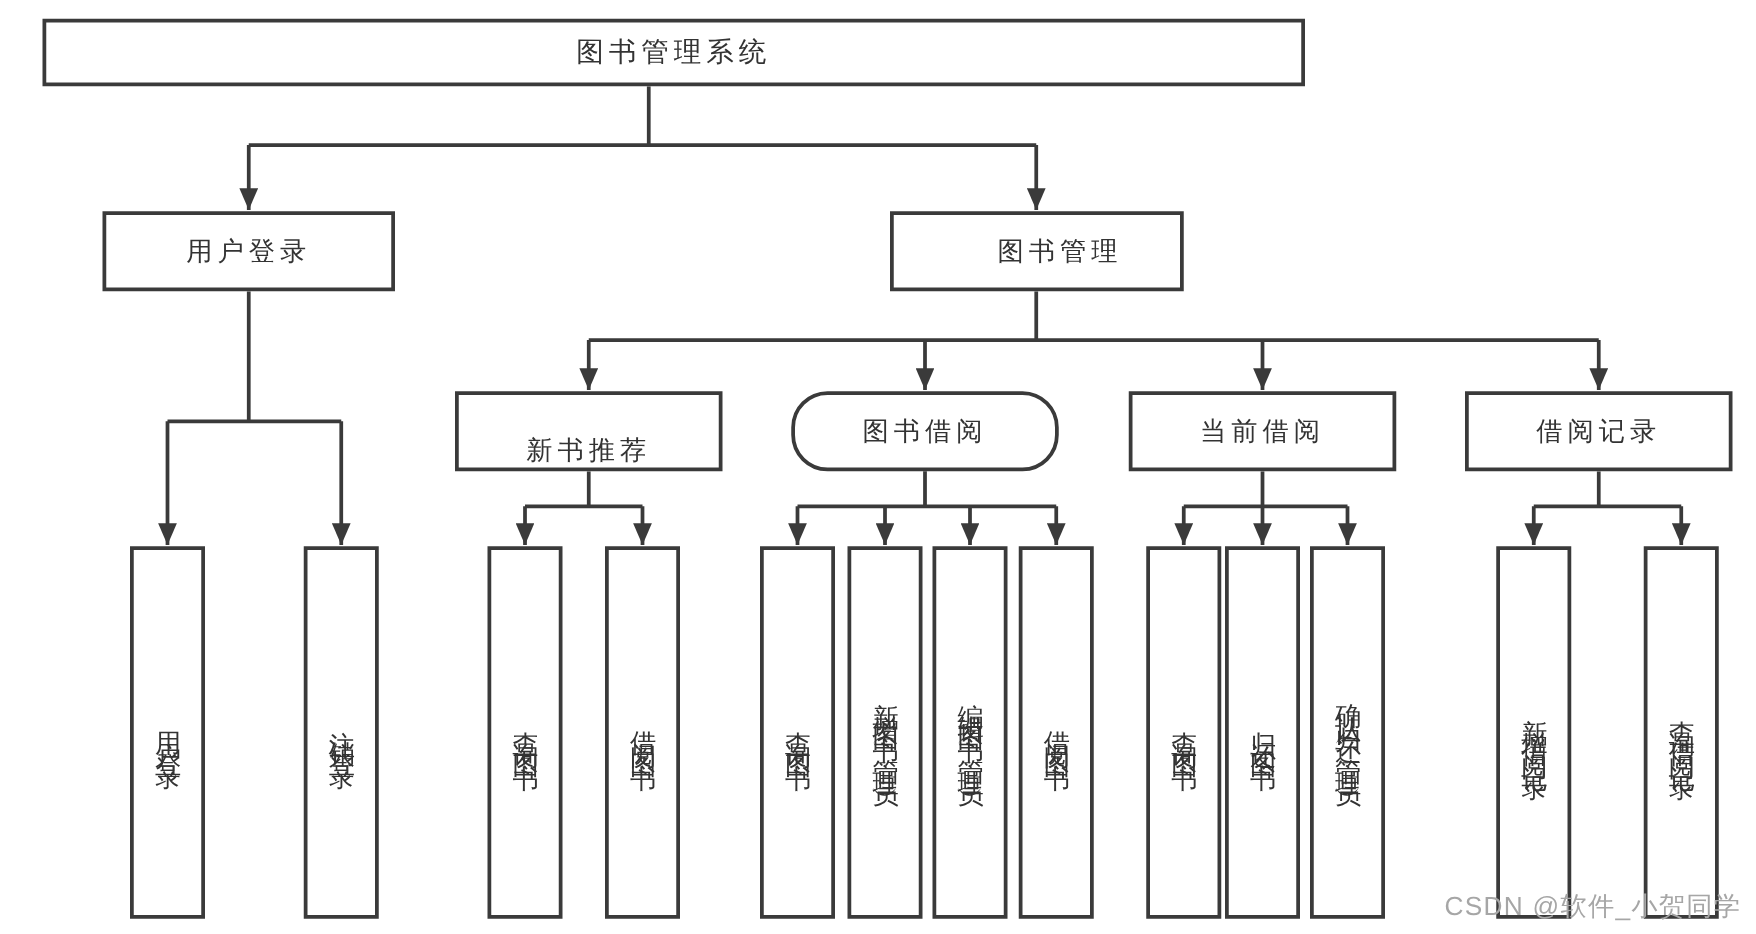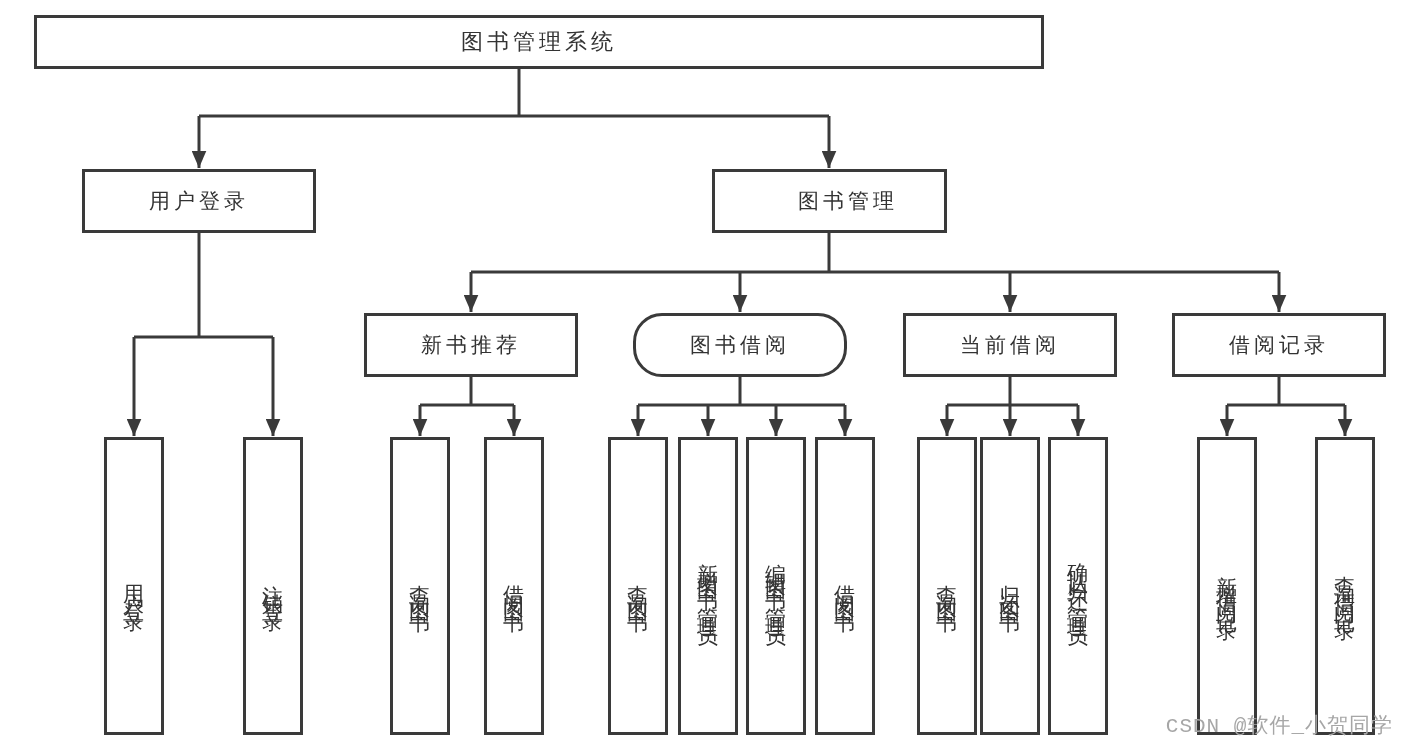--- a/index.html
+++ b/index.html
@@ -31,21 +31,20 @@
   }
   .vtext{
     writing-mode:vertical-rl;text-orientation:mixed;
     font-size:21px;letter-spacing:9px;line-height:1;
     color:var(--text);white-space:nowrap;
   }
   .watermark{
     position:absolute;top:711px;right:12px;z-index:6;
     font-size:21px;color:var(--watermark);letter-spacing:1px;
     white-space:nowrap;
-    font-family:Liberation Mono, monospace;
   }
 </style>
 </head>
 <body>
 
 <div class="stage">
 
   <svg width="1405" height="747" viewBox="0 0 1405 747">
     <defs>
       <marker id="ah" viewBox="0 0 12 14" refX="6" refY="14" markerWidth="15" markerHeight="17.5" orient="0" markerUnits="userSpaceOnUse">
@@ -93,21 +92,21 @@
     <span>图书管理系统</span>
   </div>
 
   <div class="hbox" style="left:82px;top:169px;width:234px;">
     <span>用户登录</span>
   </div>
   <div class="hbox" style="left:712px;top:169px;width:235px;padding-left:37px;">
     <span>图书管理</span>
   </div>
 
-  <div class="hbox l3" style="left:364px;">
+  <div class="hbox l3" style="left:364px;align-items:flex-end;">
     <span>新书推荐</span>
   </div>
   <div class="hbox l3" style="left:633px;border-radius:29px;">
     <span>图书借阅</span>
   </div>
   <div class="hbox l3" style="left:903px;text-align:right;">
     <span>当前借阅</span>
   </div>
   <div class="hbox l3" style="left:1172px;">
     <span>借阅记录</span>

